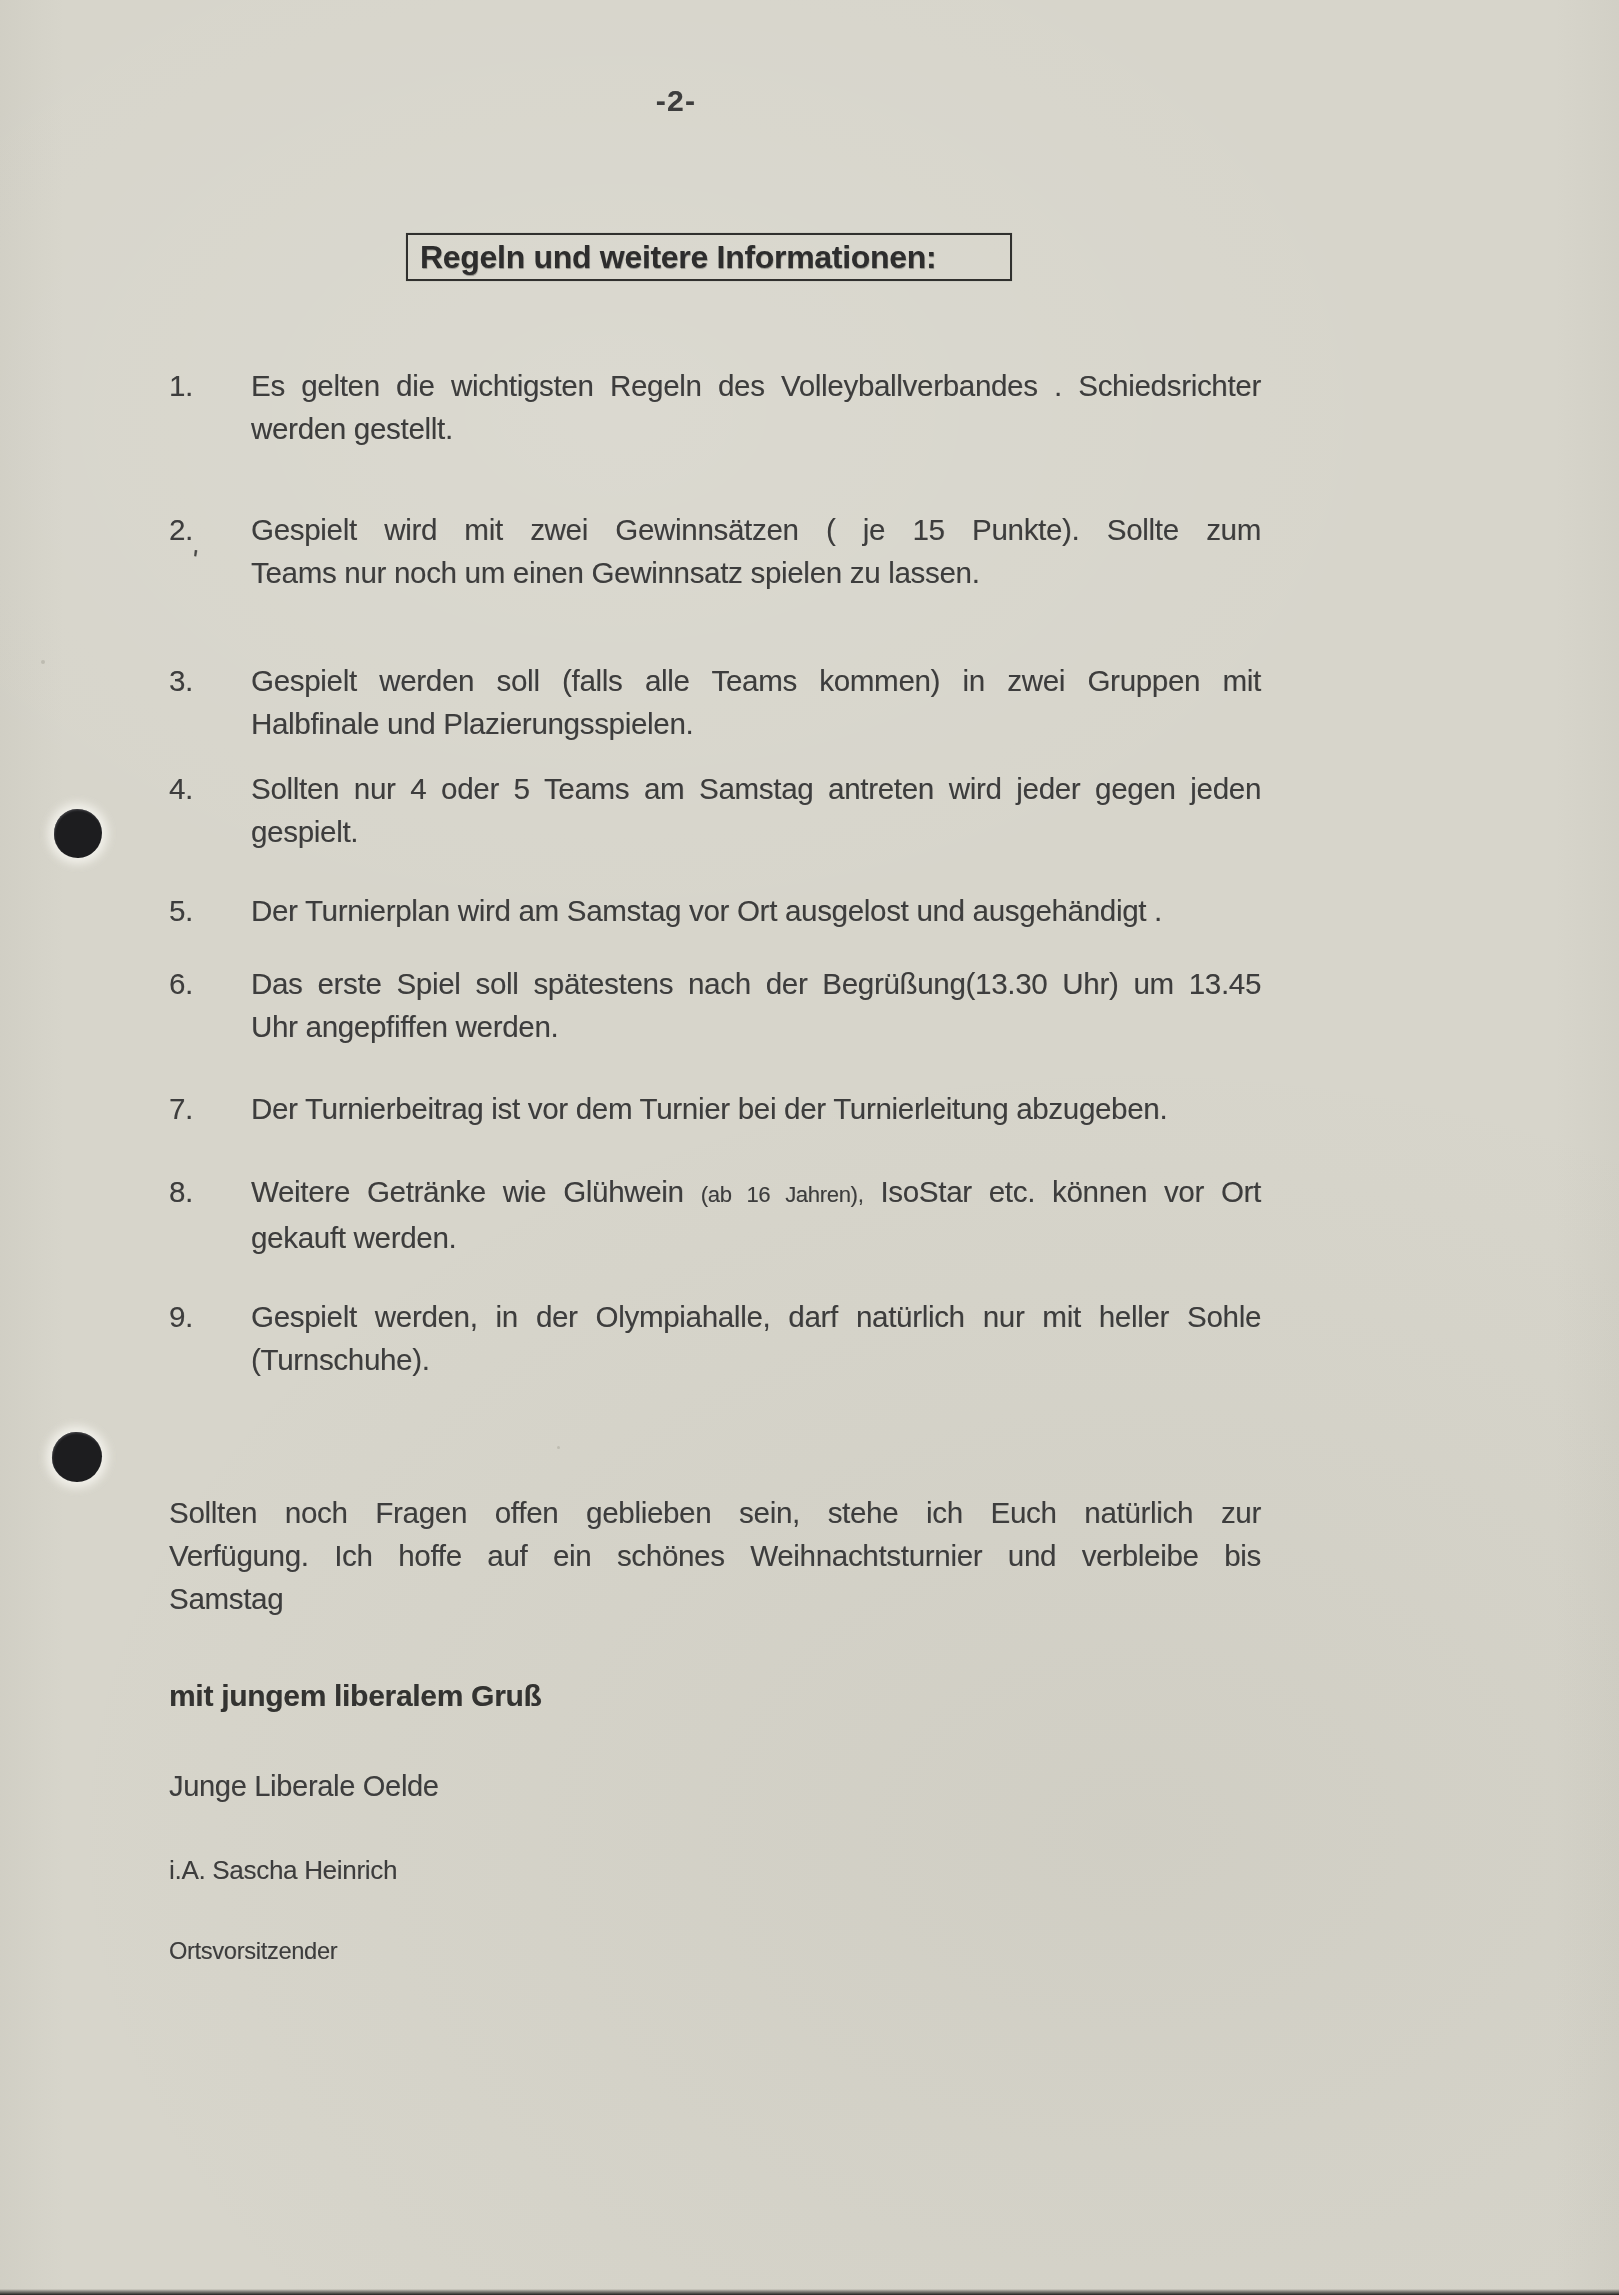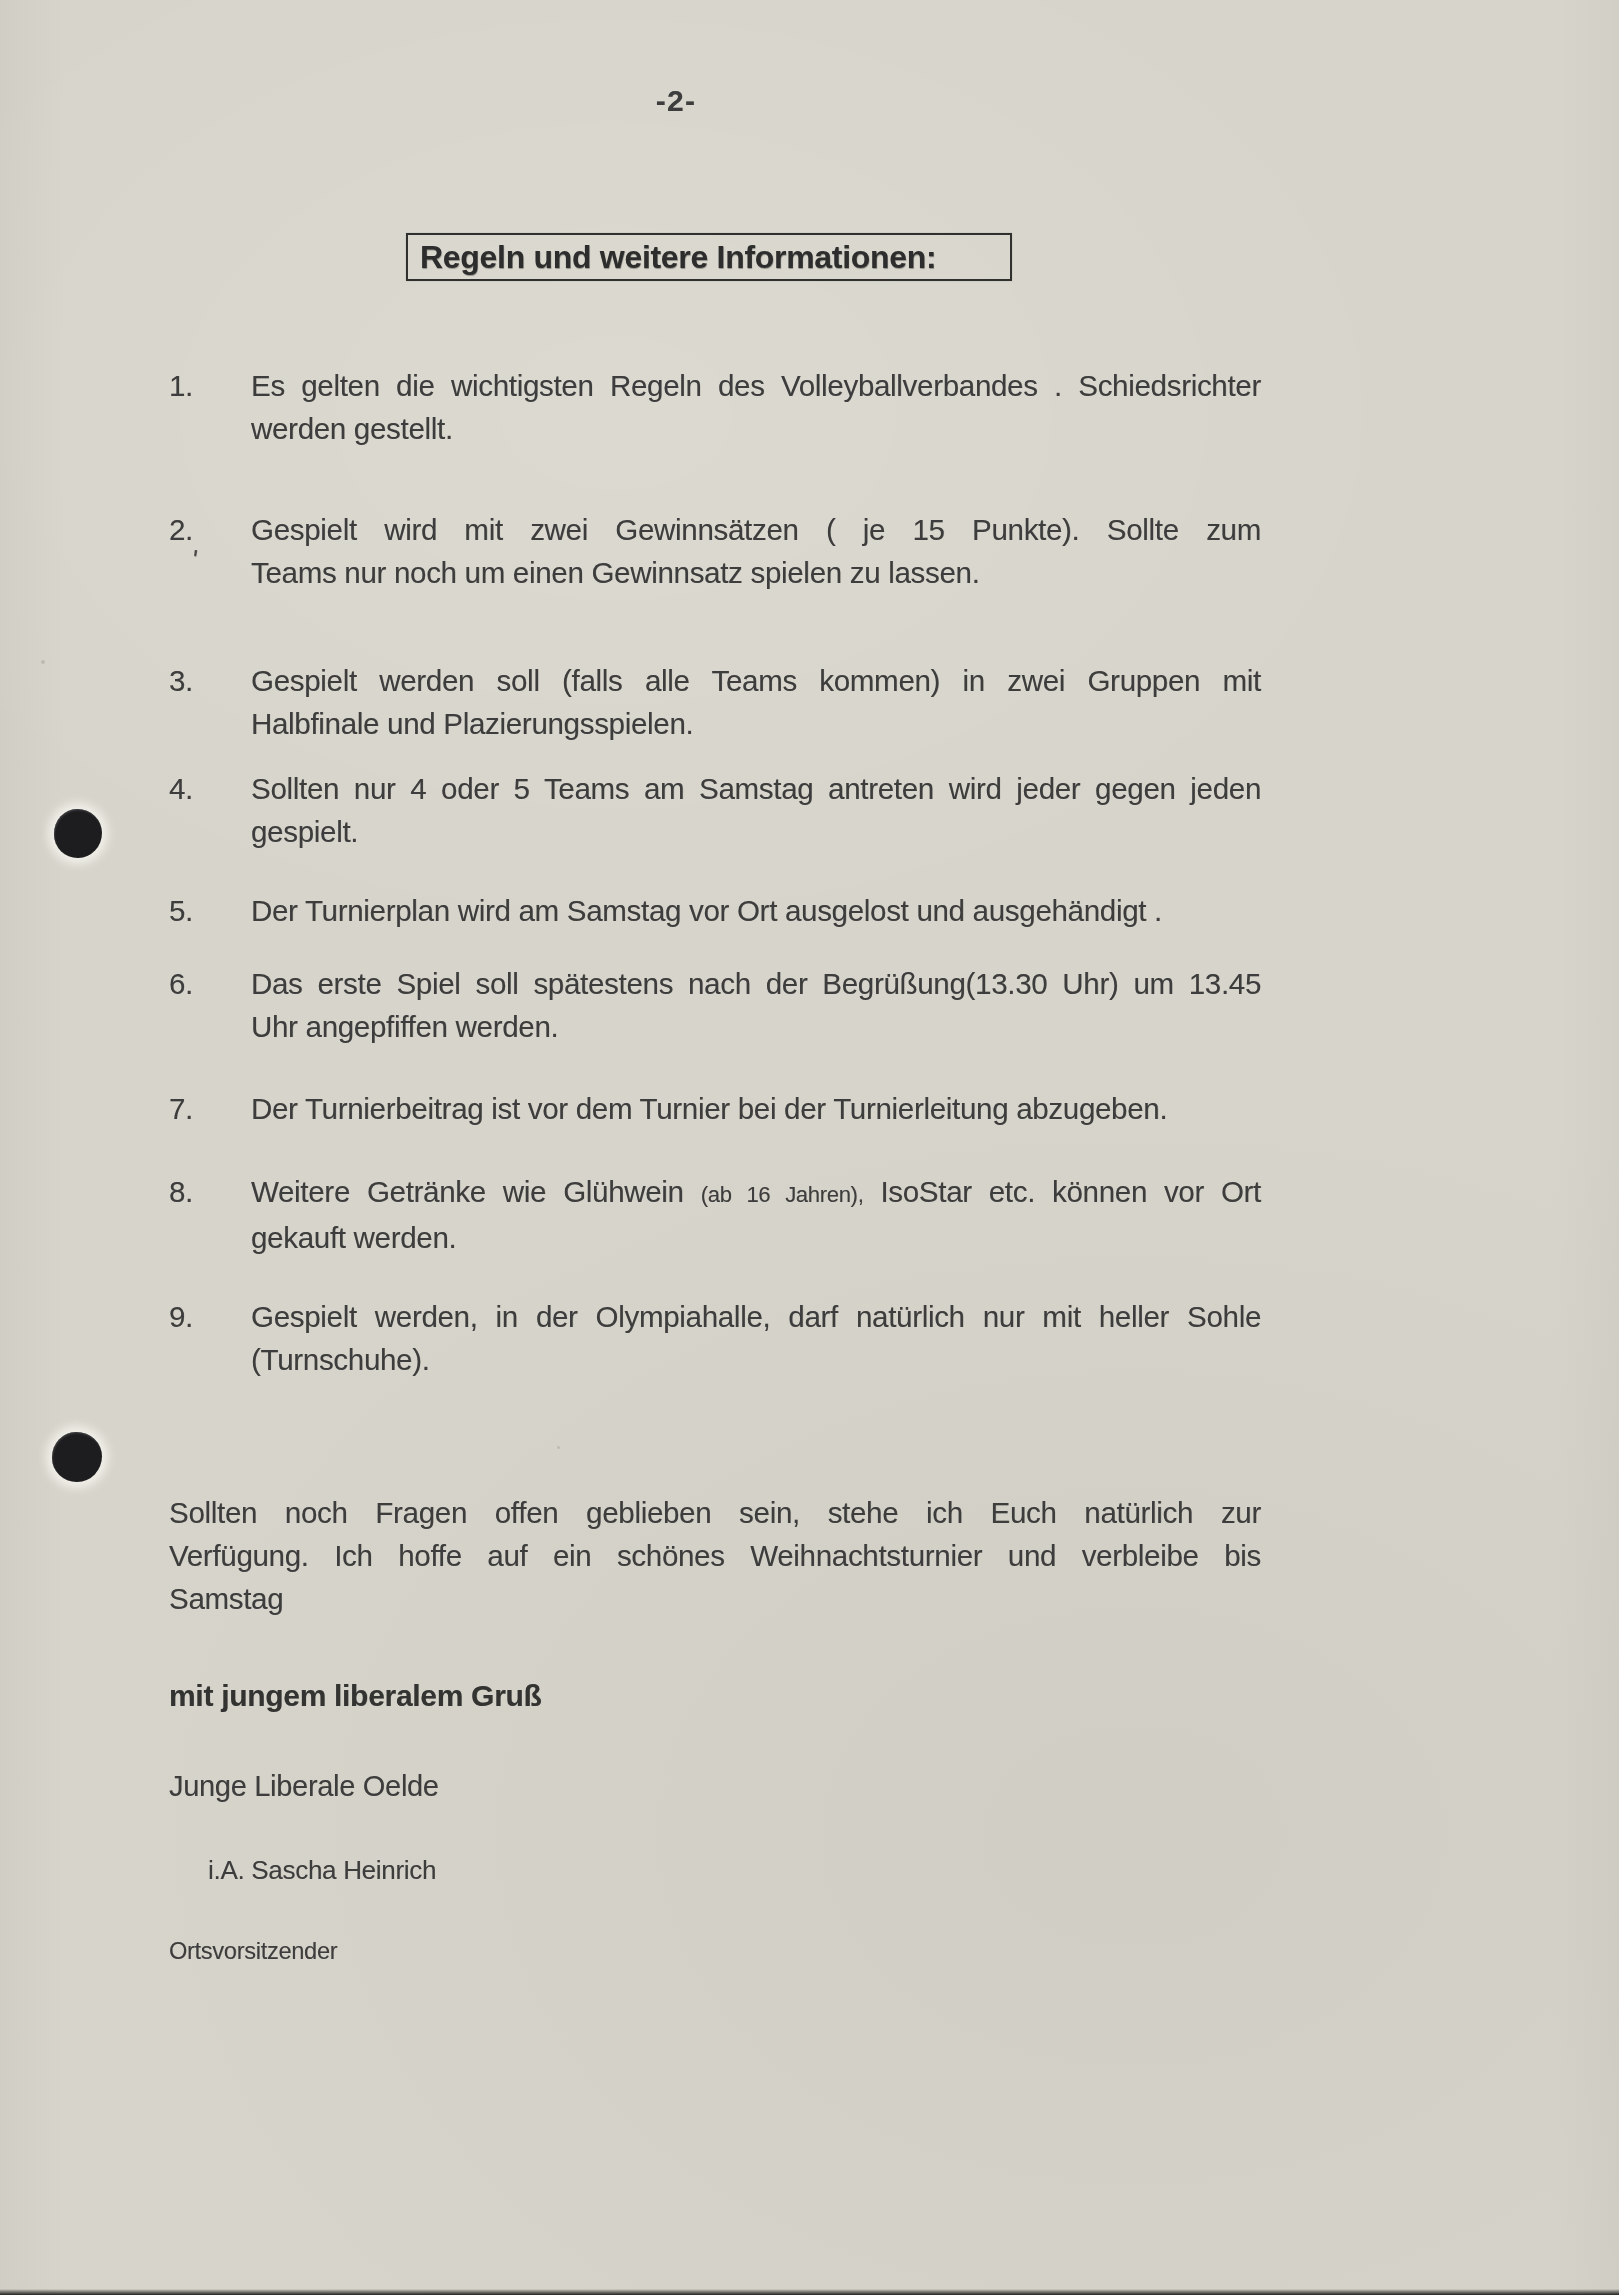--- a/index.html
+++ b/index.html
@@ -63,21 +63,21 @@
   }
   .small{font-size:22px;}
   .closing{
     position:absolute;left:169px;width:1092px;
   }
   .sig{
     position:absolute;left:169px;white-space:nowrap;
   }
   .sig.s1{font-size:30px;font-weight:700;color:#333331;}
   .sig.s2{font-size:29px;text-align:right;}
-  .sig.s3{font-size:26px;margin-left:39px;}
+  .sig.s3{font-size:26px;}
   .sig.s4{font-size:23.6px;}
   .hole{
     position:absolute;background:var(--hole);
     border-radius:48% 52% 50% 50%/51% 49% 52% 48%;
     box-shadow:0 0 9.2px 5.9px rgba(246,245,238,0.85), inset 0.7px 1.3px 2px rgba(90,90,95,0.6);
   }
   .hole.h1{left:54px;top:809px;width:48px;height:49px;}
   .hole.h2{left:52px;top:1432px;width:50px;height:50px;}
   .speck{position:absolute;background:#b4b2a7;border-radius:50%;opacity:0.7;}
   .speck.a{left:41px;top:660px;width:3.9px;height:3.9px;}

